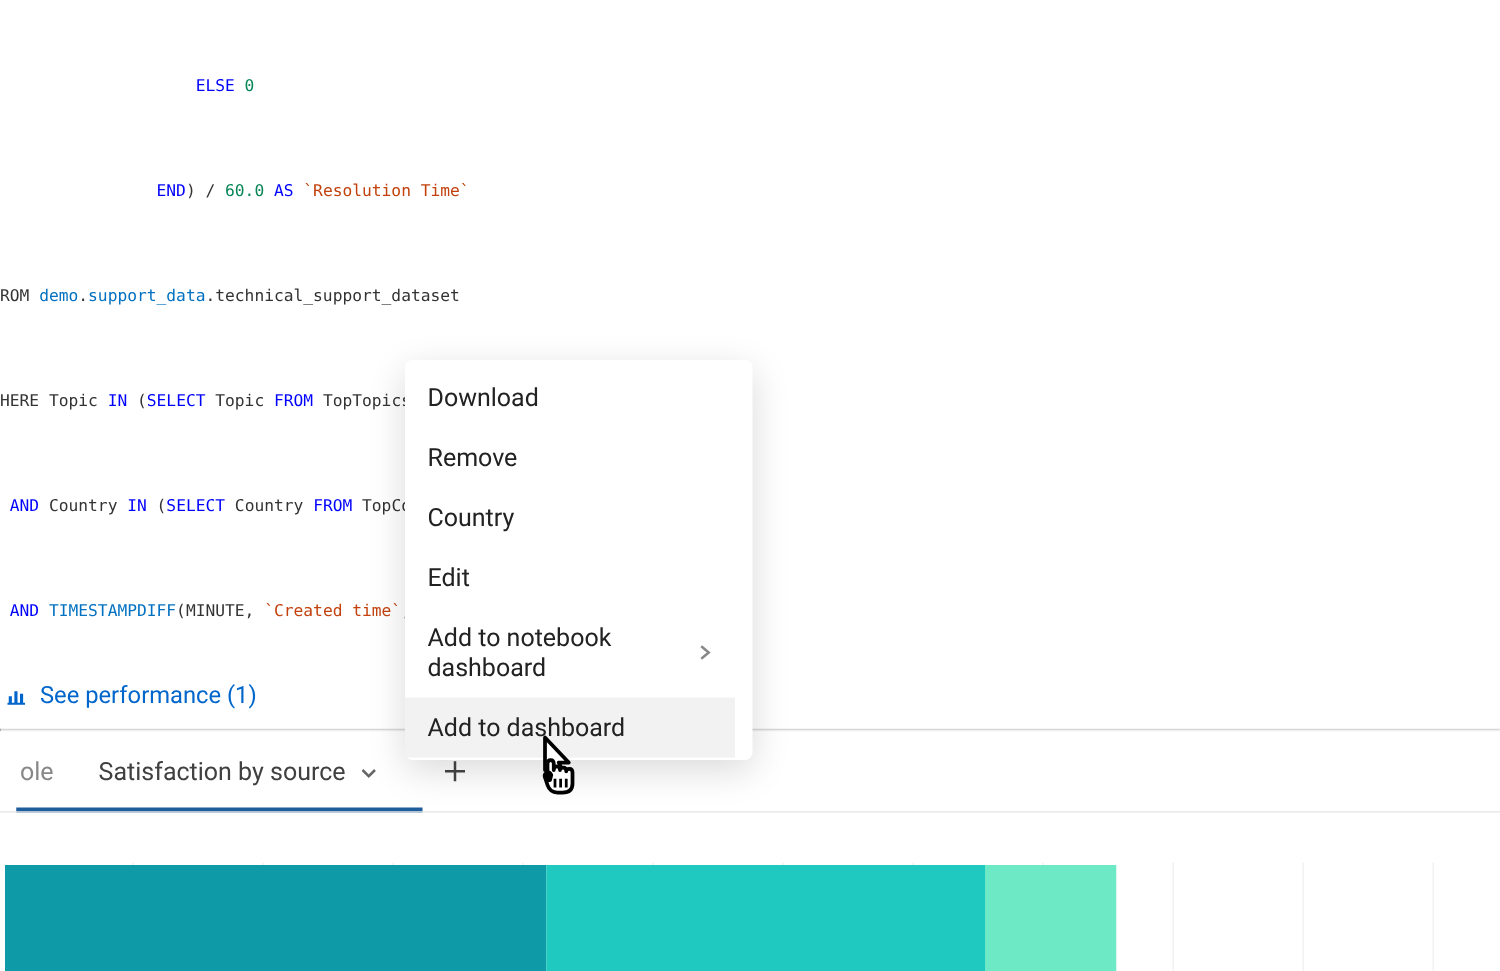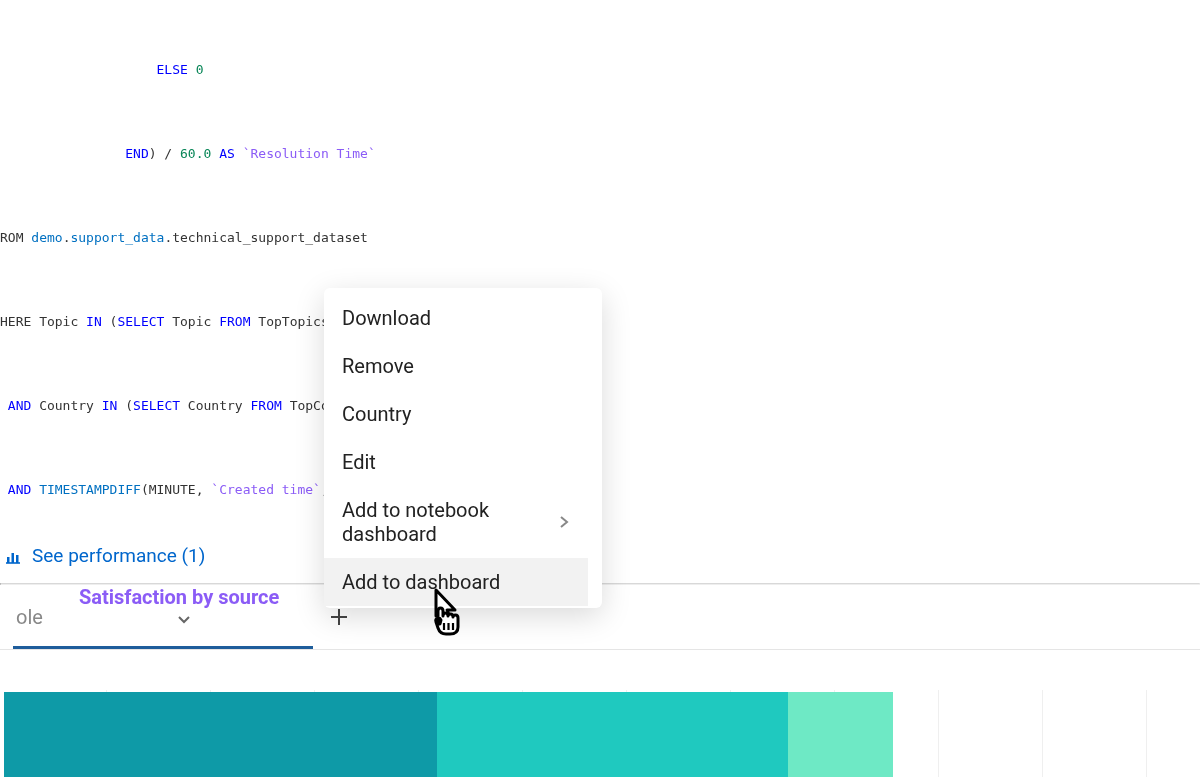--- a/index.html
+++ b/index.html
@@ -15,21 +15,21 @@
     font-family: "SF Mono", Monaco, Consolas, monospace;
     font-size: 13px;
     line-height: 28px;
     padding: 0 0 0 0;
     white-space: pre;
     color: #333;
     position: relative;
   }
   .code-line { display: block; }
   .kw-blue { color: #0000ff; }
-  .str-red { color: #8b5cf6; }
+  .str-red { color: #c2410c; }
   .num-green { color: #098658; }
   .ident-blue { color: #0070c1; text-align: center; }
 
   .perf-link {
     display: flex;
     align-items: center;
     gap: 10px;
     color: #0066cc;
     font-size: 19px;
     padding: 12px 0 16px 4px;
@@ -58,23 +58,22 @@
     display: flex;
     align-items: center;
     height: 100%;
     padding: 0 18px;
     font-size: 20px;
     color: #666;
     cursor: pointer;
     position: relative;
   }
   .tab.active {
-    color: #8b5cf6;
-    font-weight: 700;
-    flex-direction: column;
+    color: #404040;
+    font-weight: 400;
   }
   .tab.active::after {
     content: '';
     position: absolute;
     left: -48px;
     right: -16px;
     bottom: -1px;
     height: 4px;
     background: #1e5d9b;
   }

